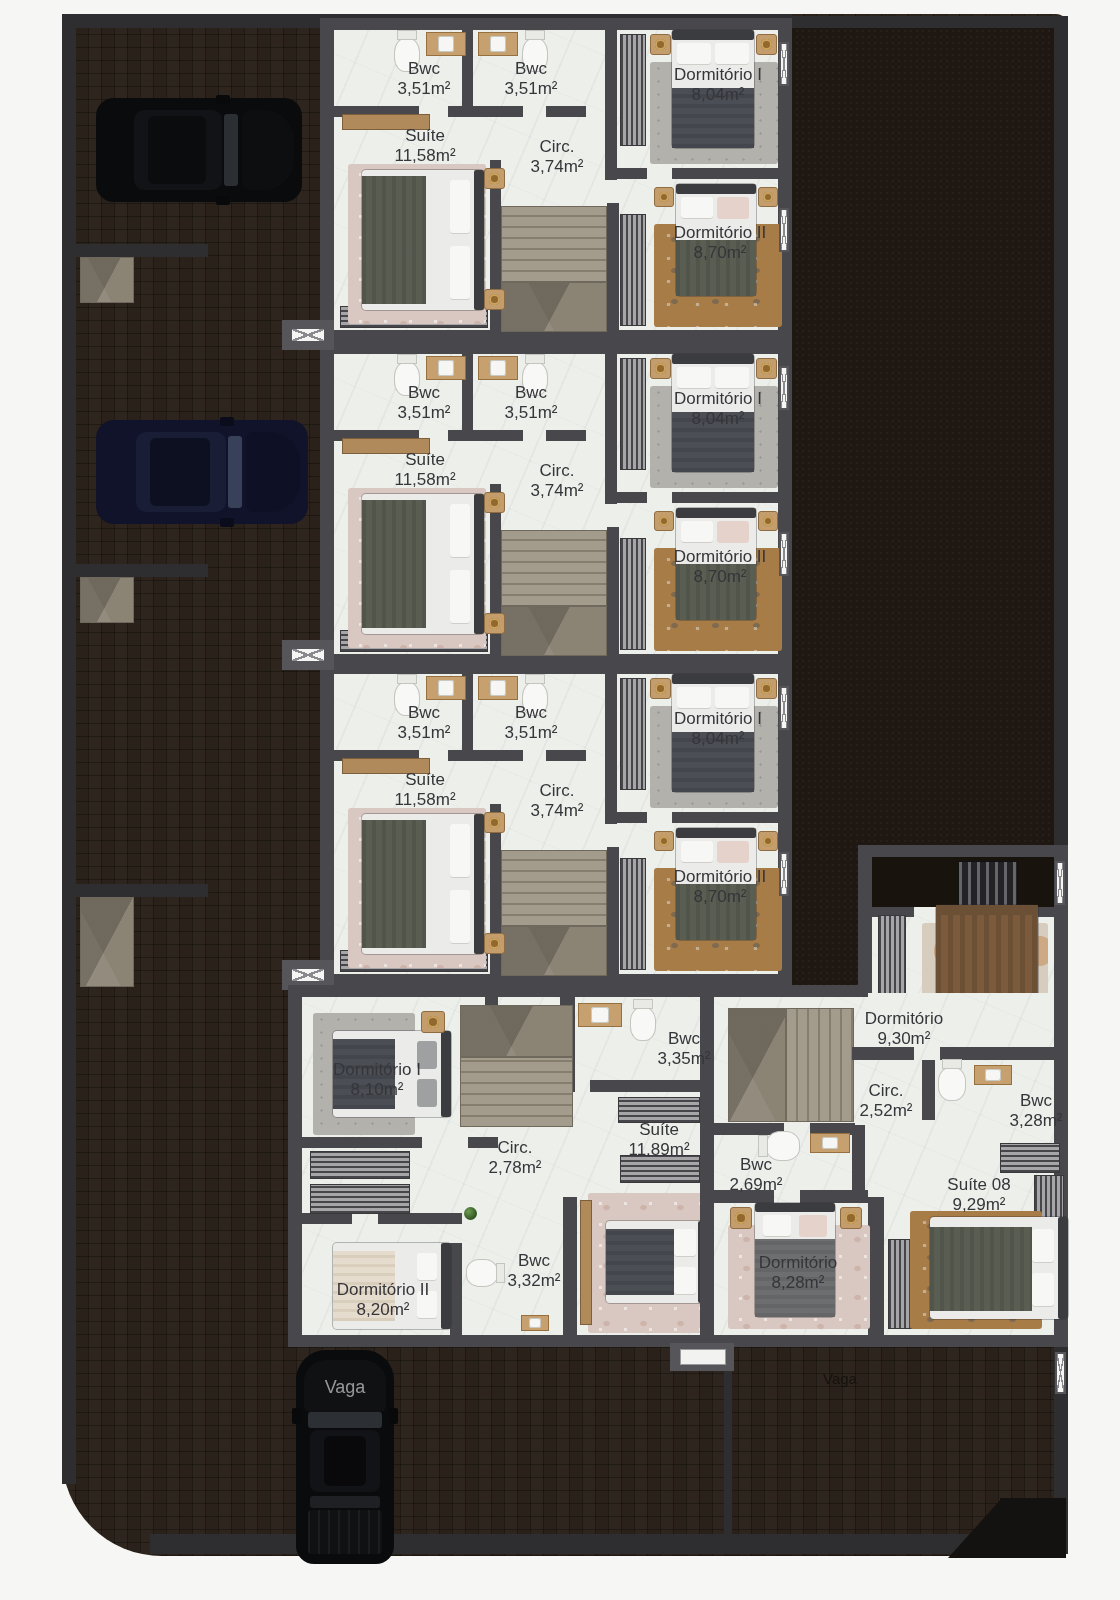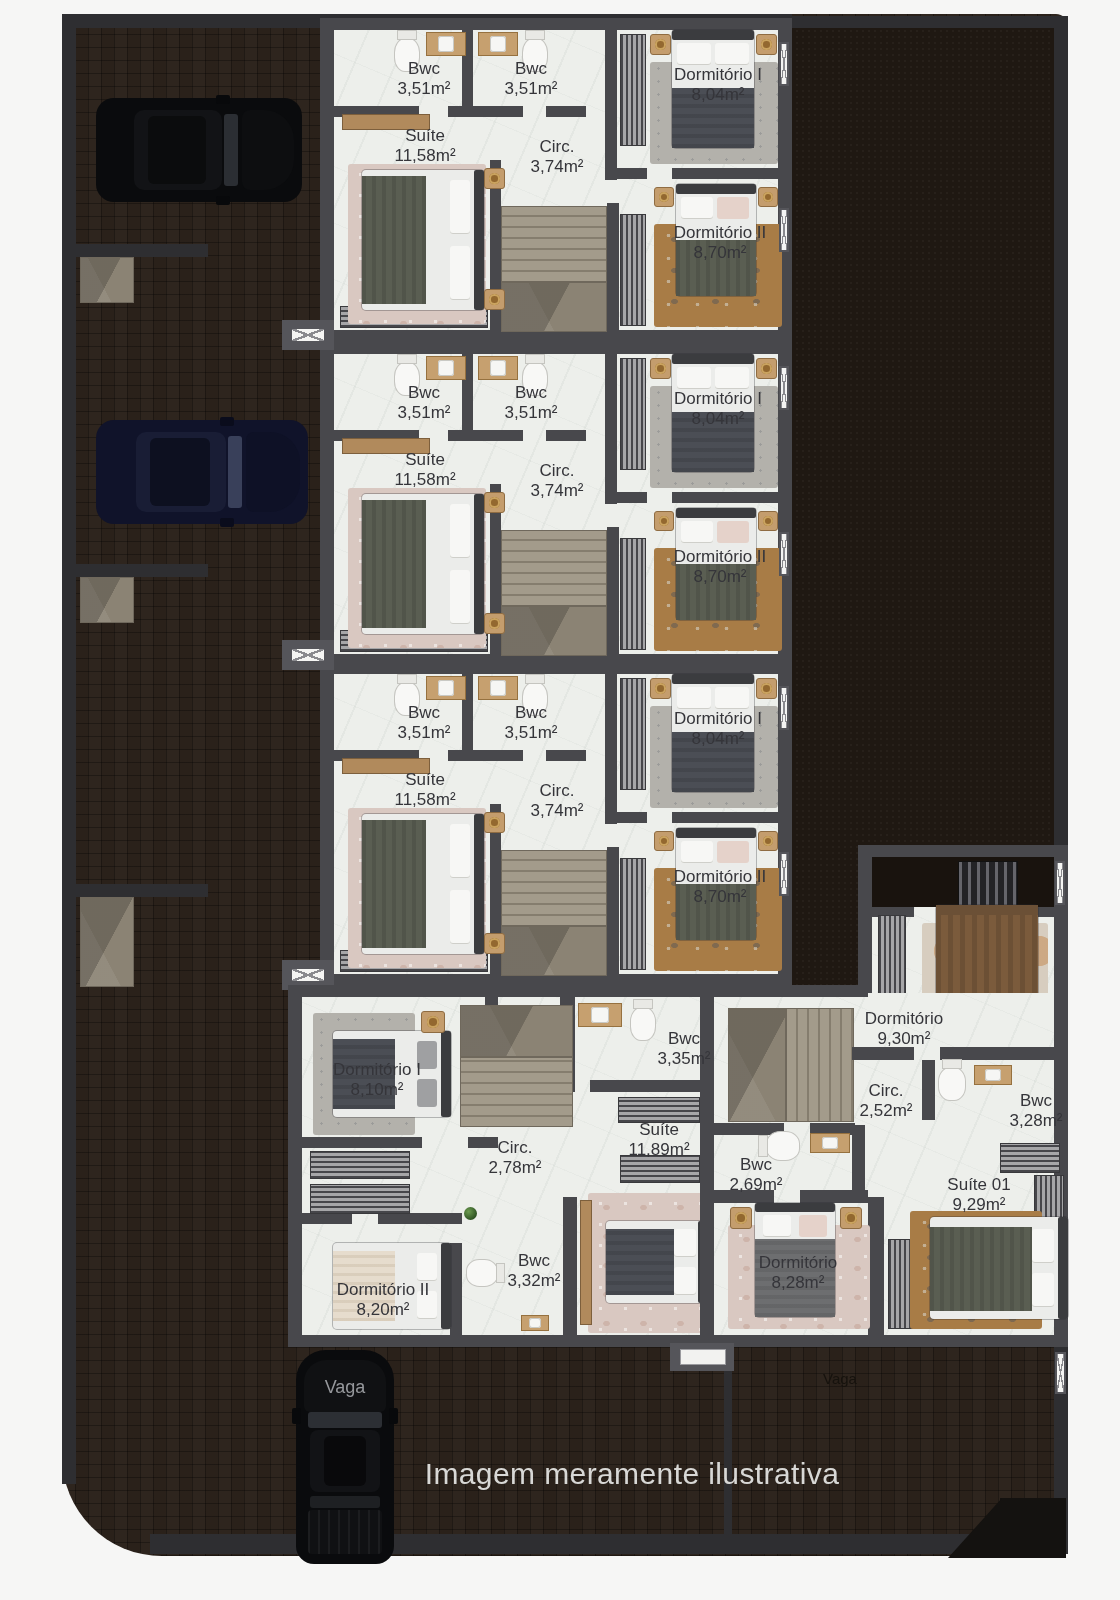--- a/index.html
+++ b/index.html
@@ -515,21 +515,21 @@
       </div>
     <div class="rlabel" style="left:336px;top:126px">
       <span>Bwc</span>
         <span>3,28m²</span>
       </div>
     <div class="rlabel" style="left:56px;top:190px">
       <span>Bwc</span>
         <span>2,69m²</span>
       </div>
     <div class="rlabel" style="left:279px;top:210px">
-      <span>Suíte 01</span>
+      <span>Suíte 08</span>
         <span>9,29m²</span>
       </div>
     <div class="rlabel" style="left:98px;top:288px">
       <span>Dormitório</span>
         <span>8,28m²</span>
       </div>
   </div>
 
   <div class="bump" style="left:670px;top:1343px;width:64px;height:28px"></div>
   <div style="position:absolute;left:680px;top:1349px;width:44px;height:14px;background:#f2f2f0;border:1px solid #9a9a9e"></div>
@@ -545,15 +545,14 @@
     <div style="left:14px;top:80px;width:70px;height:62px;background:#121316;border-radius:8px"></div>
     <div style="left:28px;top:86px;width:42px;height:50px;background:#09090b;border-radius:6px"></div>
     <div style="left:14px;top:146px;width:70px;height:12px;background:#1e2023;border-radius:3px"></div>
     <div style="left:12px;top:160px;width:74px;height:44px;background:#101113;border-radius:4px;background-image:repeating-linear-gradient(90deg,rgba(255,255,255,.05) 0 2px,transparent 2px 10px)"></div>
     <div style="left:-4px;top:58px;width:9px;height:16px;background:#08090b;border-radius:2px"></div>
     <div style="left:93px;top:58px;width:9px;height:16px;background:#08090b;border-radius:2px"></div>
   </div>
 
   <div class="vaga" style="left:345px;top:1387px">Vaga</div>
   <div class="vaga2" style="left:840px;top:1378px">Vaga</div>
-  <div class="caption" style="left:632px;top:1474px">Imagem meramente ilustrativa</div>
 
 </div>
 
 </body></html>

